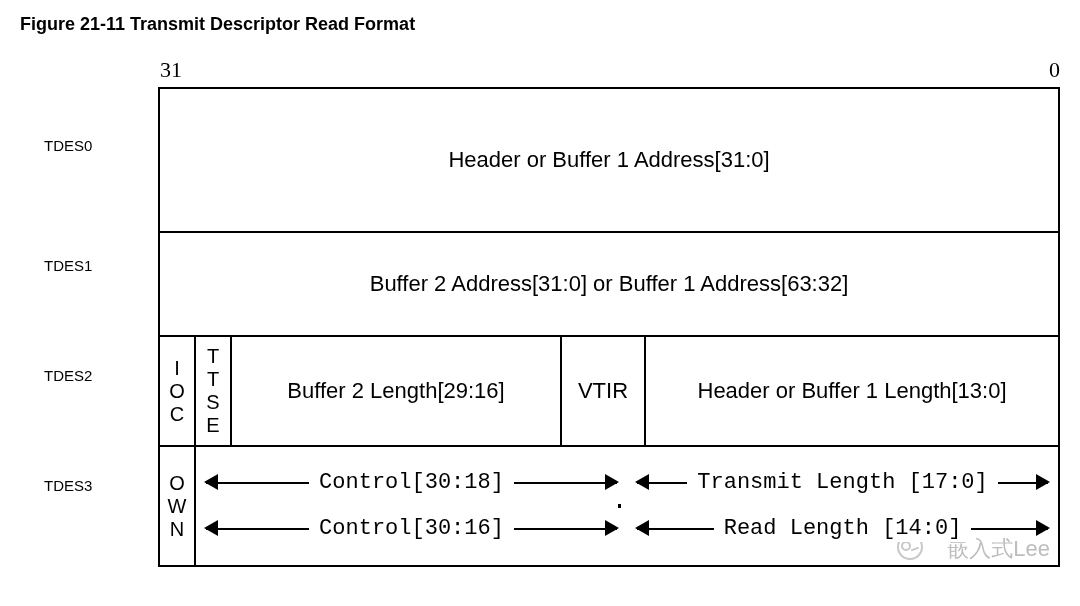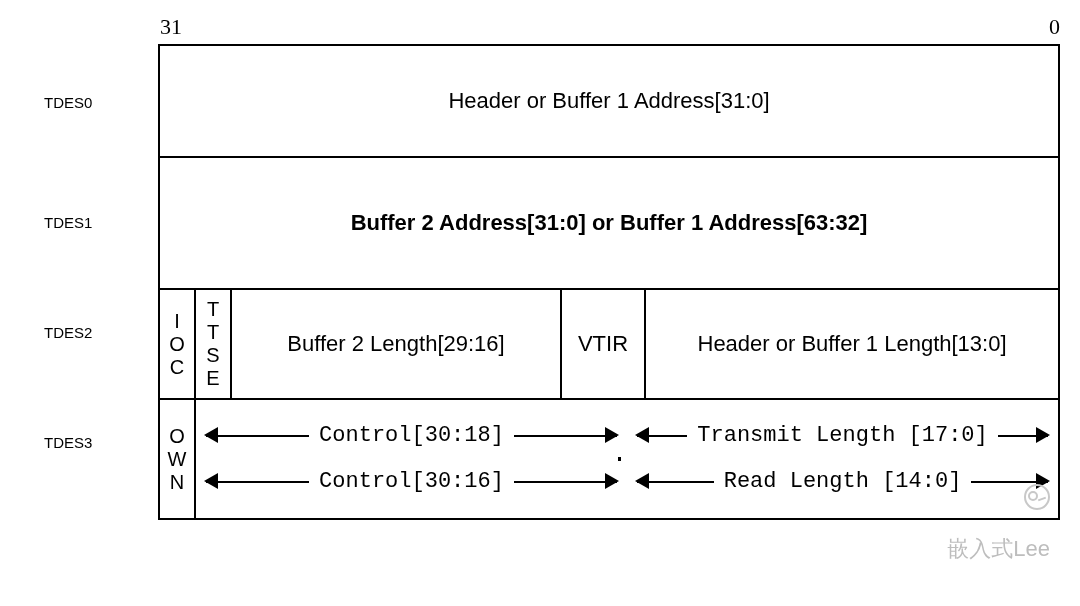--- a/index.html
+++ b/index.html
@@ -48,22 +48,22 @@
   }
   table.reg td {
     border: 2px solid #000;
     font-size: 22px;
     text-align: center;
     vertical-align: middle;
     padding: 0;
     line-height: 1.15;
   }
   
-  .h-big { height: 112px; }
-  .h-med { height: 132px; font-weight: bold; }
+  .h-big { height: 144px; }
+  .h-med { height: 104px; }
   .h-field { height: 110px; }
   .h-last { height: 120px; }
 
   .vcell {
     text-align: center;
   }
   .vcell .vline {
     display: block;
     font-size: 20px;
   }
@@ -149,24 +149,23 @@
     white-space: nowrap;
   }
 
   .watermark {
     position: absolute;
     right: 30px;
     bottom: 42px;
     font-size: 22px;
     color: #bdbdbd;
     display: flex;
-    align-items: flex-end;
+    align-items: flex-start;
     gap: 24px;
     pointer-events: none;
-    flex-direction: column;
   }
   .wm-circle {
     width: 22px;
     height: 22px;
     border: 2px solid #c8c8c8;
     border-radius: 50%;
     position: relative;
     display: inline-block;
   }
   .wm-circle::before {
@@ -184,20 +183,21 @@
     background: #c8c8c8;
     right: 2px; top: 12px;
     transform: rotate(-20deg);
   }
 </style>
 </head>
 <body>
 
 <div class="page">
 
+  <div class="title">Figure 21-11  Transmit Descriptor Read Format</div>
 
   <div class="figure-row">
 
     <div class="labels-col">
       <div class="row-label" style="top:80px">TDES0</div>
       <div class="row-label" style="top:200px">TDES1</div>
       <div class="row-label" style="top:310px">TDES2</div>
       <div class="row-label" style="top:420px">TDES3</div>
     </div>
 

